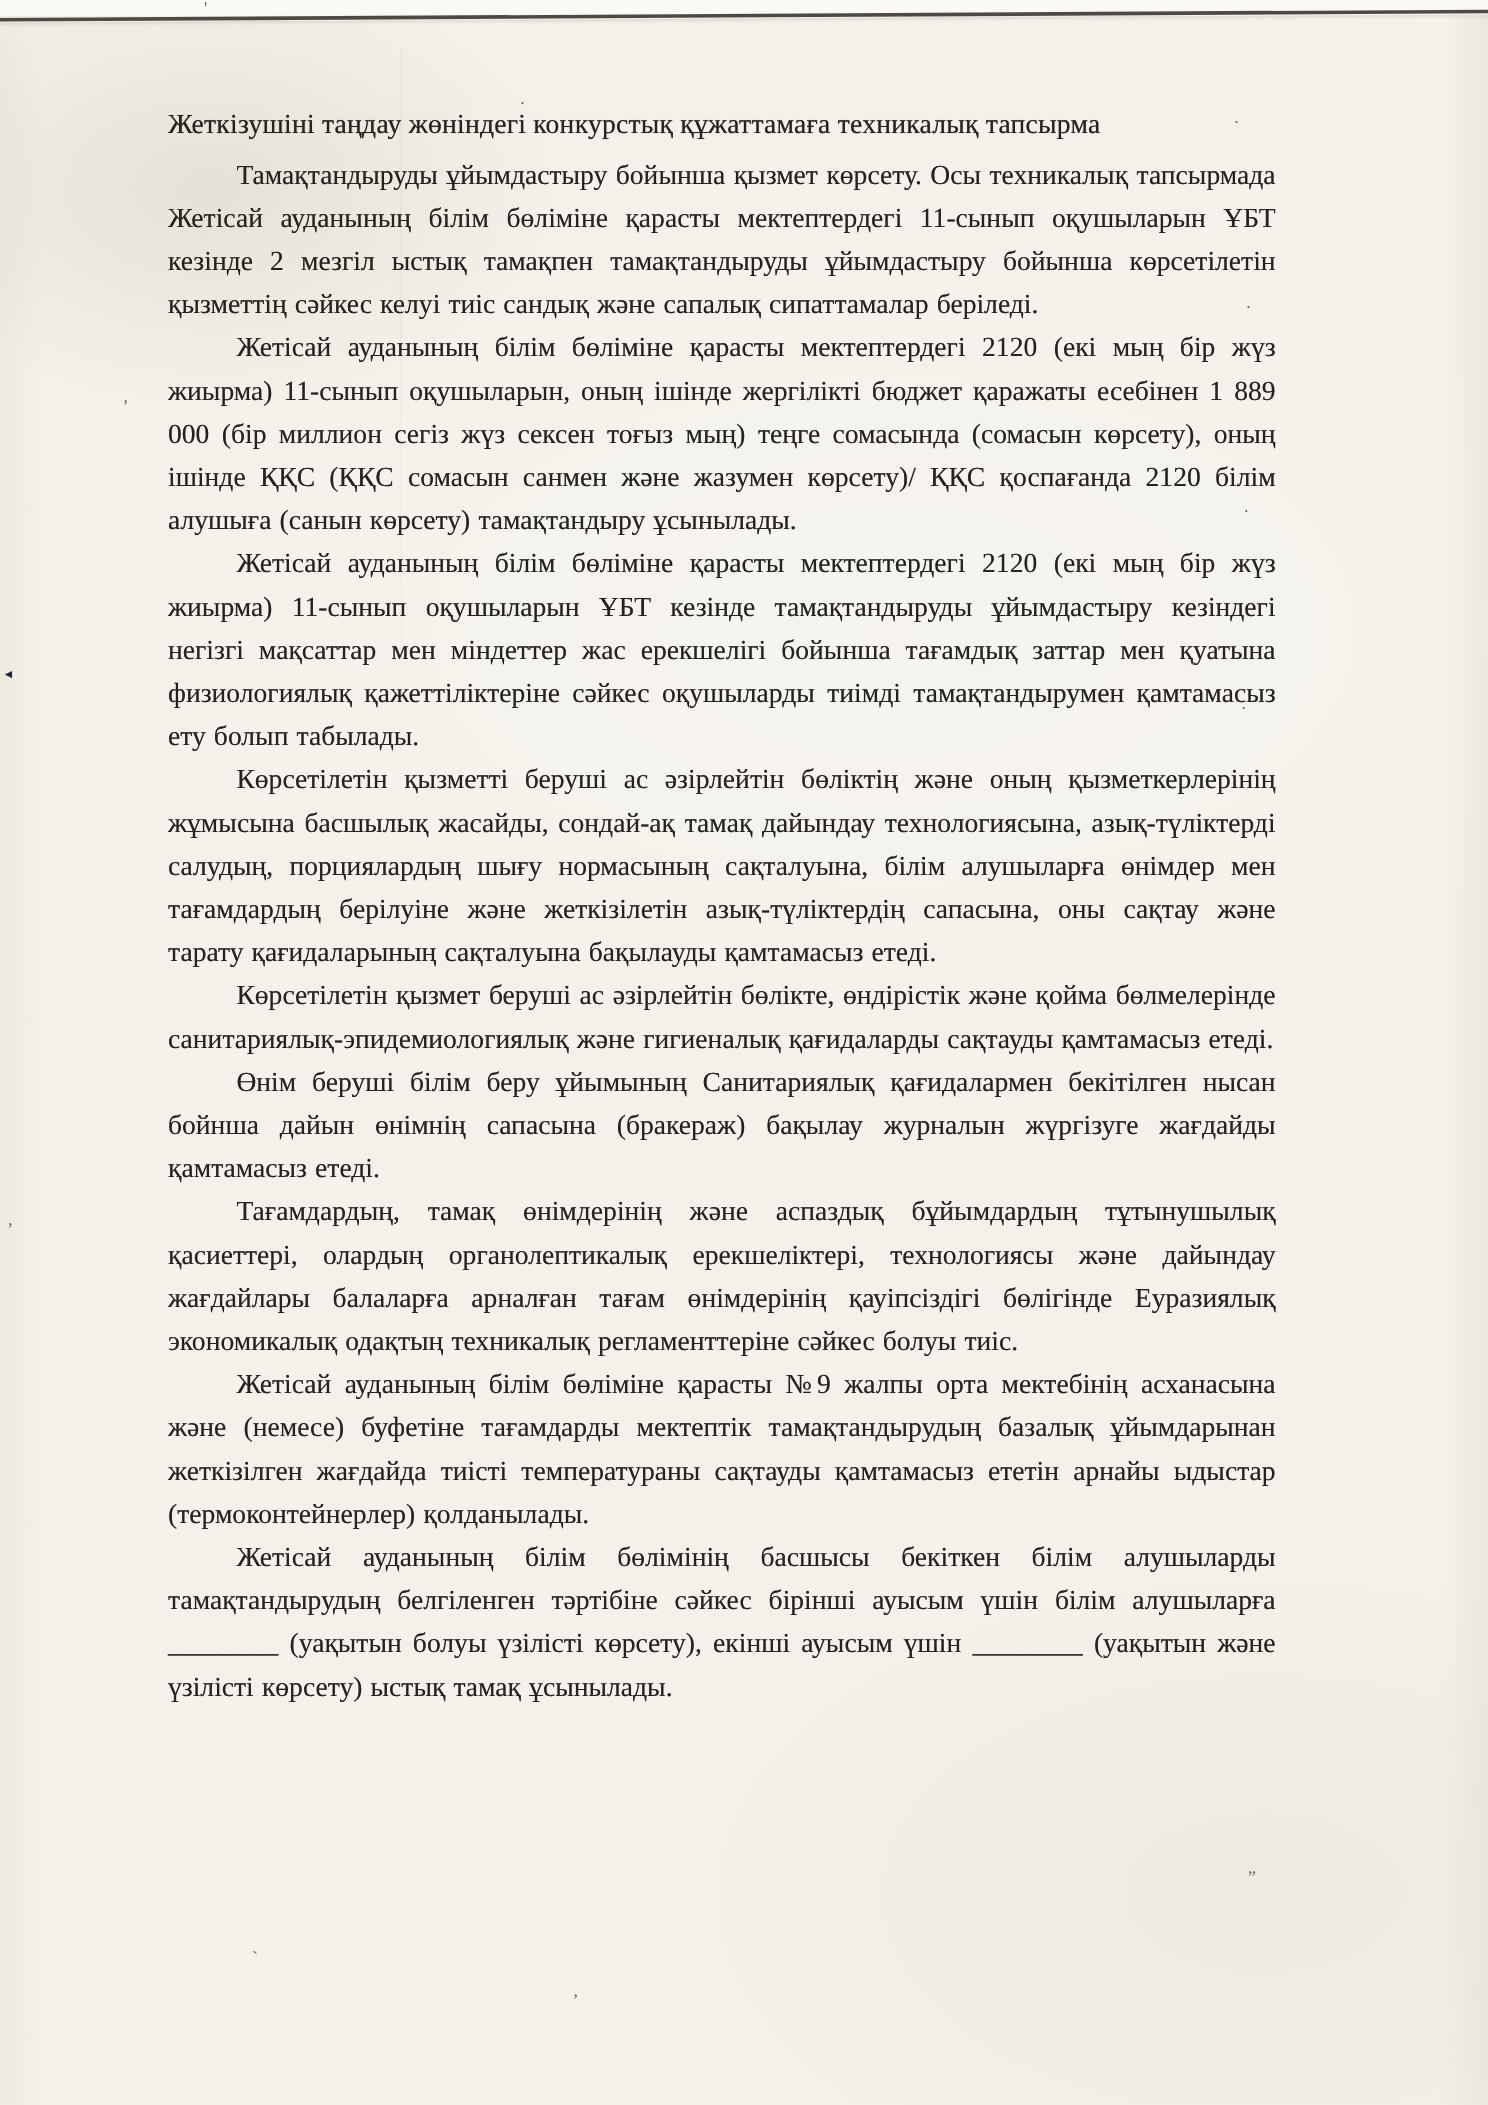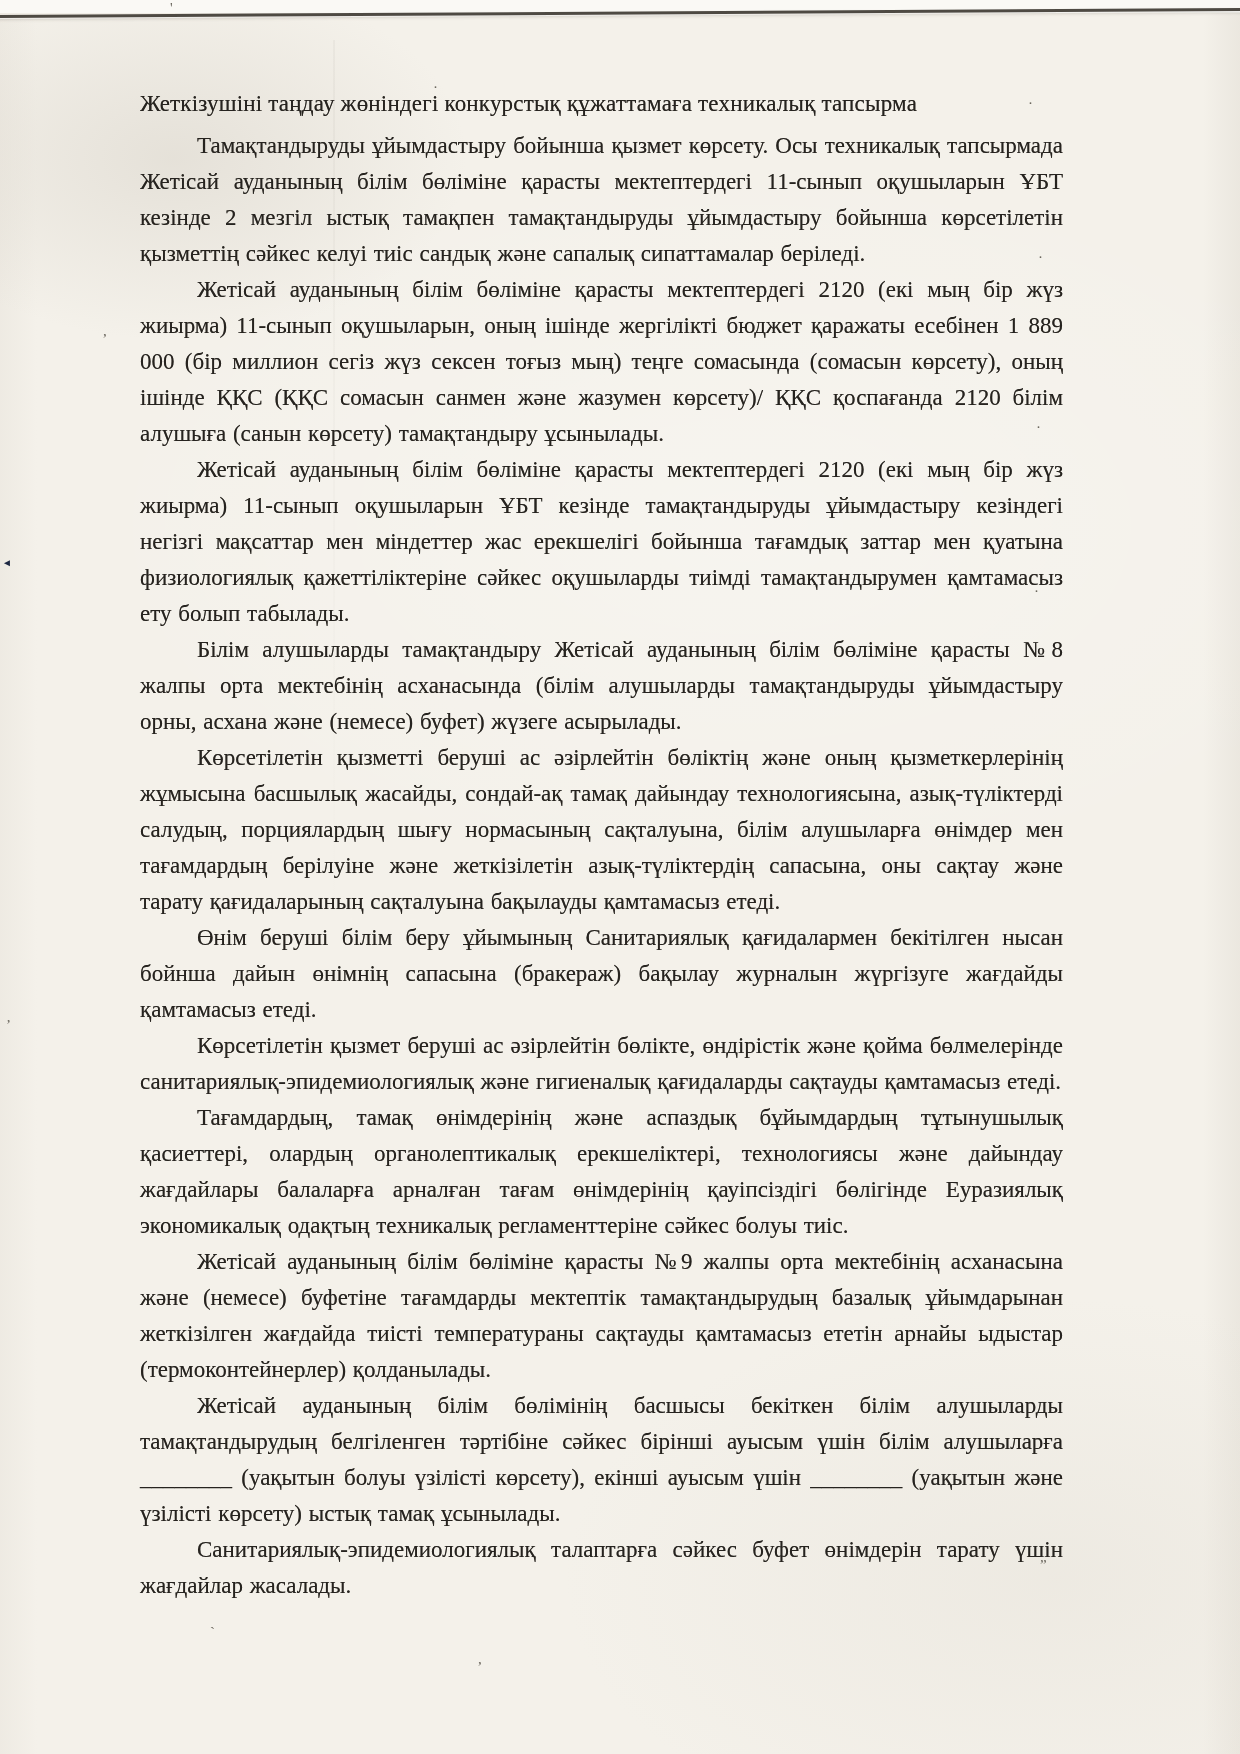--- a/index.html
+++ b/index.html
@@ -71,28 +71,26 @@
   <div class="top-strip"></div>
   <div class="scan-line"></div>
   <div class="fold"></div>
 
   <div class="document-body">
     <p class="title">Жеткізушіні таңдау жөніндегі конкурстық құжаттамаға техникалық тапсырма</p>
 
   <p class="para"><span>Тамақтандыруды ұйымдастыру бойынша қызмет көрсету. Осы техникалық тапсырмада Жетісай ауданының білім бөліміне қарасты мектептердегі 11-сынып оқушыларын ҰБТ кезінде 2 мезгіл ыстық тамақпен тамақтандыруды ұйымдастыру бойынша көрсетілетін қызметтің сәйкес келуі тиіс сандық және сапалық сипаттамалар беріледі.</span></p>
       <p class="para"><span>Жетісай ауданының білім бөліміне қарасты мектептердегі </span><span class="bold">2120</span><span> (екі мың бір жүз жиырма) 11-сынып оқушыларын, оның ішінде жергілікті бюджет қаражаты есебінен 1 889 000 (бір миллион сегіз жүз сексен тоғыз мың) теңге сомасында (сомасын көрсету), оның ішінде ҚҚС (ҚҚС сомасын санмен және жазумен көрсету)/ ҚҚС қоспағанда </span><span class="bold">2120</span><span> білім алушыға (санын көрсету) тамақтандыру ұсынылады.</span></p>
       <p class="para"><span>Жетісай ауданының білім бөліміне қарасты мектептердегі </span><span class="bold">2120</span><span> (екі мың бір жүз жиырма) 11-сынып оқушыларын ҰБТ кезінде тамақтандыруды ұйымдастыру кезіндегі негізгі мақсаттар мен міндеттер жас ерекшелігі бойынша тағамдық заттар мен қуатына физиологиялық қажеттіліктеріне сәйкес оқушыларды тиімді тамақтандырумен қамтамасыз ету болып табылады.</span></p>
-      <p class="para"><span>Білім алушыларды тамақтандыру Жетісай ауданының білім бөліміне қарасты №8 жалпы орта мектебінің асханасында (білім алушыларды тамақтандыруды ұйымдастыру орны, асхана және (немесе) буфет) жүзеге асырылады.</span></p>
       <p class="para"><span>Көрсетілетін қызметті беруші ас әзірлейтін бөліктің және оның қызметкерлерінің жұмысына басшылық жасайды, сондай-ақ тамақ дайындау технологиясына, азық-түліктерді салудың, порциялардың шығу нормасының сақталуына, білім алушыларға өнімдер мен тағамдардың берілуіне және жеткізілетін азық-түліктердің сапасына, оны сақтау және тарату қағидаларының сақталуына бақылауды қамтамасыз етеді.</span></p>
+      <p class="para"><span>Көрсетілетін қызмет беруші ас әзірлейтін бөлікте, өндірістік және қойма бөлмелерінде санитариялық-эпидемиологиялық және гигиеналық қағидаларды сақтауды қамтамасыз етеді.</span></p>
       <p class="para"><span>Өнім беруші білім беру ұйымының Санитариялық қағидалармен бекітілген нысан бойнша дайын өнімнің сапасына (бракераж) бақылау журналын жүргізуге жағдайды қамтамасыз етеді.</span></p>
-      <p class="para"><span>Көрсетілетін қызмет беруші ас әзірлейтін бөлікте, өндірістік және қойма бөлмелерінде санитариялық-эпидемиологиялық және гигиеналық қағидаларды сақтауды қамтамасыз етеді.</span></p>
       <p class="para"><span>Тағамдардың, тамақ өнімдерінің және аспаздық бұйымдардың тұтынушылық қасиеттері, олардың органолептикалық ерекшеліктері, технологиясы және дайындау жағдайлары балаларға арналған тағам өнімдерінің қауіпсіздігі бөлігінде Еуразиялық экономикалық одақтың техникалық регламенттеріне сәйкес болуы тиіс.</span></p>
       <p class="para"><span>Жетісай ауданының білім бөліміне қарасты №9 жалпы орта мектебінің асханасына және (немесе) буфетіне тағамдарды мектептік тамақтандырудың базалық ұйымдарынан жеткізілген жағдайда тиісті температураны сақтауды қамтамасыз ететін арнайы ыдыстар (термоконтейнерлер) қолданылады.</span></p>
       <p class="para"><span>Жетісай ауданының білім бөлімінің басшысы бекіткен білім алушыларды тамақтандырудың белгіленген тәртібіне сәйкес бірінші ауысым үшін білім алушыларға ________ (уақытын болуы үзілісті көрсету), екінші ауысым үшін ________ (уақытын және үзілісті көрсету) ыстық тамақ ұсынылады.</span></p>
-      <p class="para"><span>Санитариялық-эпидемиологиялық талаптарға сәйкес буфет өнімдерін тарату үшін жағдайлар жасалады.</span></p>
     </div>
 
   <div>
       <span class="artifact" style="left: 1028px; top: 96px;">·</span>
       <span class="artifact" style="left: 170px; top: 1px;">'</span>
       <span class="artifact" style="left: 433px; top: 80px;">·</span>
       <span class="artifact" style="left: 1038px; top: 250px;">·</span>
       <span class="artifact" style="left: 103px; top: 324px;">,</span>
       <span class="artifact" style="left: 1036px; top: 420px;">·</span>
       <span class="artifact" style="left: 1034px; top: 584px;">·</span>

